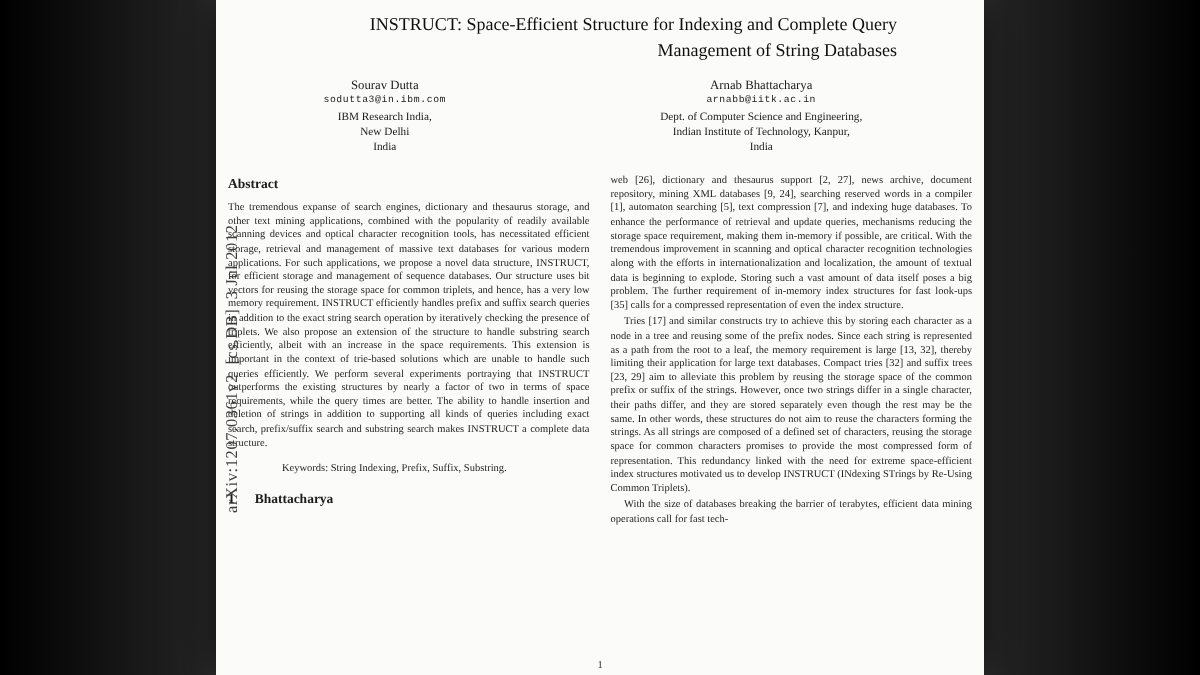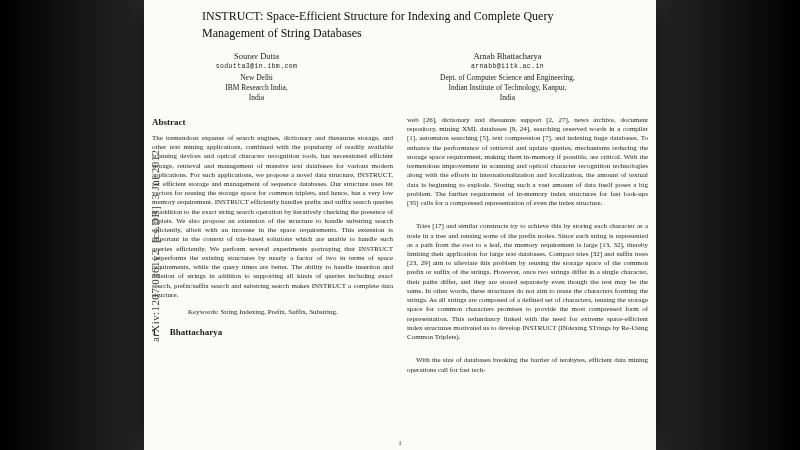--- a/index.html
+++ b/index.html
@@ -22,21 +22,21 @@
   }
   .arxiv-stamp {
     position: absolute; left: 5px; top: 92px; height: 250px;
     writing-mode: vertical-rl; transform: rotate(180deg);
     font-family: "Liberation Serif", serif;
     font-size: 11px; color: #3c3c3c;
     white-space: pre; letter-spacing: 0.4px;
   }
   .title {
     font-size: 12px; font-weight: normal;
-    text-align: left; margin: 8px 58px 0;
+    text-align: right; margin: 8px 58px 0;
     line-height: 1.4; color: #0e0e0e;
   }
   .authors {
     display: flex; justify-content: flex-start; gap: 26px;
     margin-top: 9px;
   }
   .author { text-align: center; width: 225px; }
   .author-name { font-size: 8.5px; }
   .author-email {
     font-family: "Liberation Mono", monospace;
@@ -50,43 +50,43 @@
   .col {
     flex: 1; font-size: 7px; line-height: 1.32;
     text-align: justify; color: #1c1c1c;
   }
   .abstract-heading { font-weight: bold; font-size: 9px; margin: 1px 0 5px; }
   p { margin: 0; }
   .keywords { margin-top: 8px; }
   .kw-label { font-weight: normal; margin-left: 36px; }
   .section-heading { font-weight: bold; font-size: 9px; margin: 10px 0 5px; }
   .sec-num { margin-right: 11px; }
-  .body-par.indent { text-indent: 9px; margin-top: 14px; }
+  .body-par.indent { text-indent: 9px; margin-top: 2px; }
   .page-number {
     position: absolute; bottom: 3px; left: 0; right: 0;
     text-align: center; font-size: 7px; color: #333;
   }
 </style>
 </head>
 <body>
 
 <div class="stage">
   <div class="paper">
 
     <div class="arxiv-stamp">arXiv:1207.0361v2  [cs.DB]  3 Jul 2012</div>
 
     <h1 class="title">INSTRUCT: Space-Efficient Structure for Indexing and Complete Query Management of String Databases</h1>
 
     <div class="authors">
       <div class="author">
         <div class="author-name">Sourav Dutta</div>
         <div class="author-email">sodutta3@in.ibm.com</div>
         <div class="author-affil">
+          <div>IBM Research India,</div>
           <div>New Delhi</div>
-          <div>IBM Research India,</div>
           <div>India</div>
         </div>
       </div>
       <div class="author">
         <div class="author-name">Arnab Bhattacharya</div>
         <div class="author-email">arnabb@iitk.ac.in</div>
         <div class="author-affil">
           <div>Dept. of Computer Science and Engineering,</div>
           <div>Indian Institute of Technology, Kanpur,</div>
           <div>India</div>

